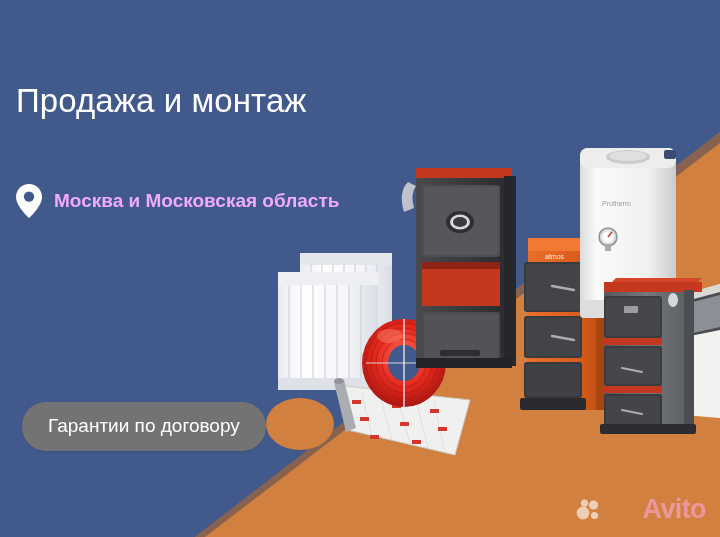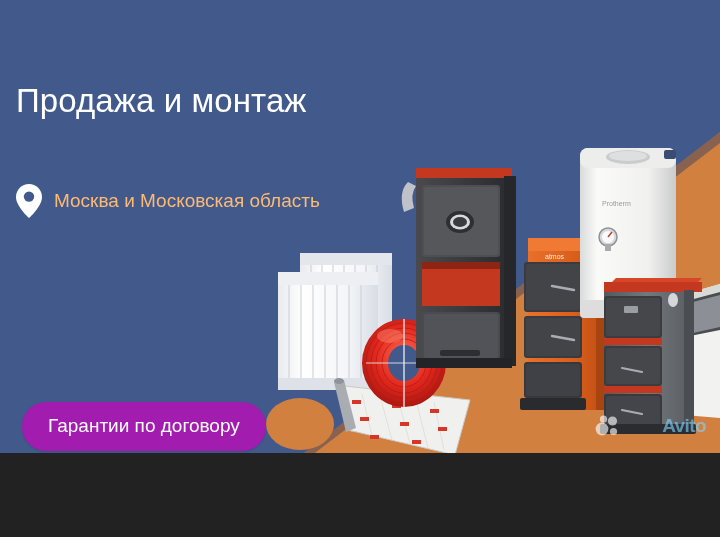--- a/index.html
+++ b/index.html
@@ -1,53 +1,53 @@
 <!DOCTYPE html>
 <html><head>
 <meta charset="utf-8">
 <style>
   html,body{margin:0;padding:0;background:#222;}
   #banner{
-    position:relative;width:720px;height:453px;overflow:hidden;
+    position:relative;width:720px;height:537px;overflow:hidden;
     font-family:"Liberation Sans","DejaVu Sans",sans-serif;
     background:#42598C;
   }
   .layer{position:absolute;top:0;left:0;width:720px;height:537px;}
   svg.layer{display:block;}
 
   
   #headline{
     position:absolute;left:16px;top:38px;width:540px;
     color:#ffffff;font-size:33px;line-height:42px;font-weight:400;
     letter-spacing:0.1px;white-space:pre-line;
   }
   #headline .l2{display:block;}
 
   #location-row{
     position:absolute;left:16px;top:184px;display:flex;align-items:center;gap:12px;
   }
   #pin-icon{width:26px;height:34px;display:block;flex:0 0 auto;}
-  #location-text{color:#fdba74;font-size:19px;line-height:24px;font-weight:400;}
+  #location-text{color:#f0abfc;font-size:19px;line-height:24px;font-weight:700;}
 
   #cta-button{
     position:absolute;left:22px;top:402px;
     padding:13px 26px 14px 26px;border-radius:24px;
-    background:#a21caf;color:#ffffff;font-size:19px;line-height:22px;
+    background:#737373;color:#ffffff;font-size:19px;line-height:22px;
     border:none;cursor:pointer;font-family:inherit;
     box-shadow:0 1px 2px rgba(0,0,0,.12);
   }
 
   
   #watermark{
     position:absolute;right:14px;bottom:14px;display:flex;align-items:center;gap:7px;
     opacity:.62;
   }
   #watermark .wm-dots{width:26px;height:22px;display:block;}
   #watermark .wm-text{
-    color:#7dd3fc;font-size:19px;line-height:27px;font-weight:700;letter-spacing:-.6px;margin-left:34px;
+    color:#f9a8d4;font-size:27px;line-height:27px;font-weight:700;letter-spacing:-.6px;margin-left:34px;
   }
 </style>
 </head>
 <body>
 
 <div id="banner">
 
   <svg class="layer" viewBox="0 0 720 537" preserveAspectRatio="none" aria-hidden="true">
     <defs>
       <linearGradient id="radGrad" x1="0" y1="0" x2="1" y2="0">

